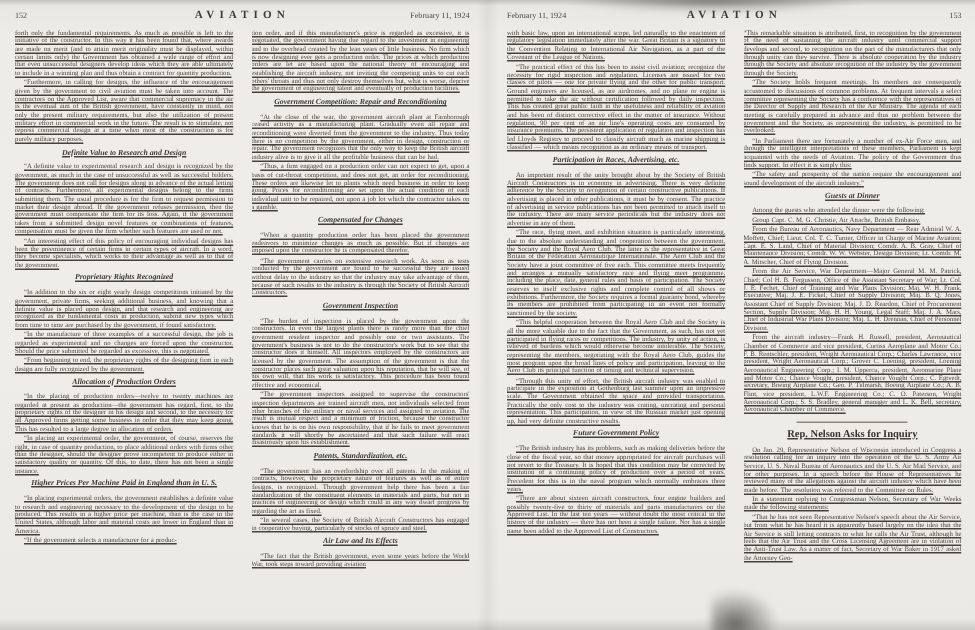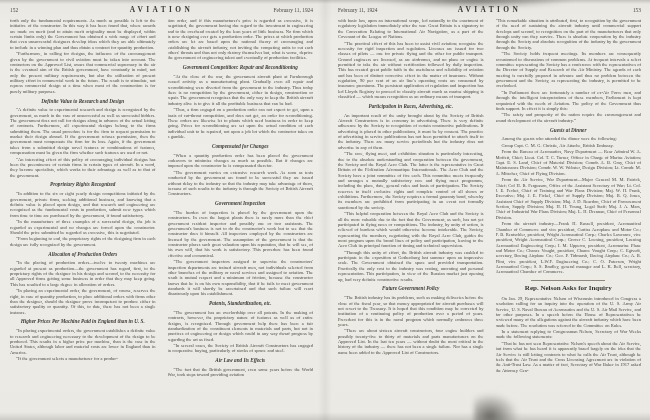--- a/index.html
+++ b/index.html
@@ -26,21 +26,21 @@
     color:#4b473f;
     margin-bottom:5px;
   }
   .ph-left{justify-self:start;}
   .ph-right{justify-self:end;}
   .masthead{
     justify-self:center;
     font-size:7.4px;font-weight:bold;letter-spacing:3.4px;
     color:#3f3c35;
   }
-  .columns{display:flex;gap:12px;height:398px;}
+  .columns{display:flex;gap:12px;height:398px;text-decoration:underline;}
   .col{flex:1 1 0;overflow:hidden;}
   .para{
     margin:0 0 1.2px 0;
     font-size:4.5px;line-height:5.35px;
     text-align:justify;
     text-indent:6px;
     color:#4a473f;
     word-spacing:0.2px;
   }
   .para.noind{text-indent:0;}

